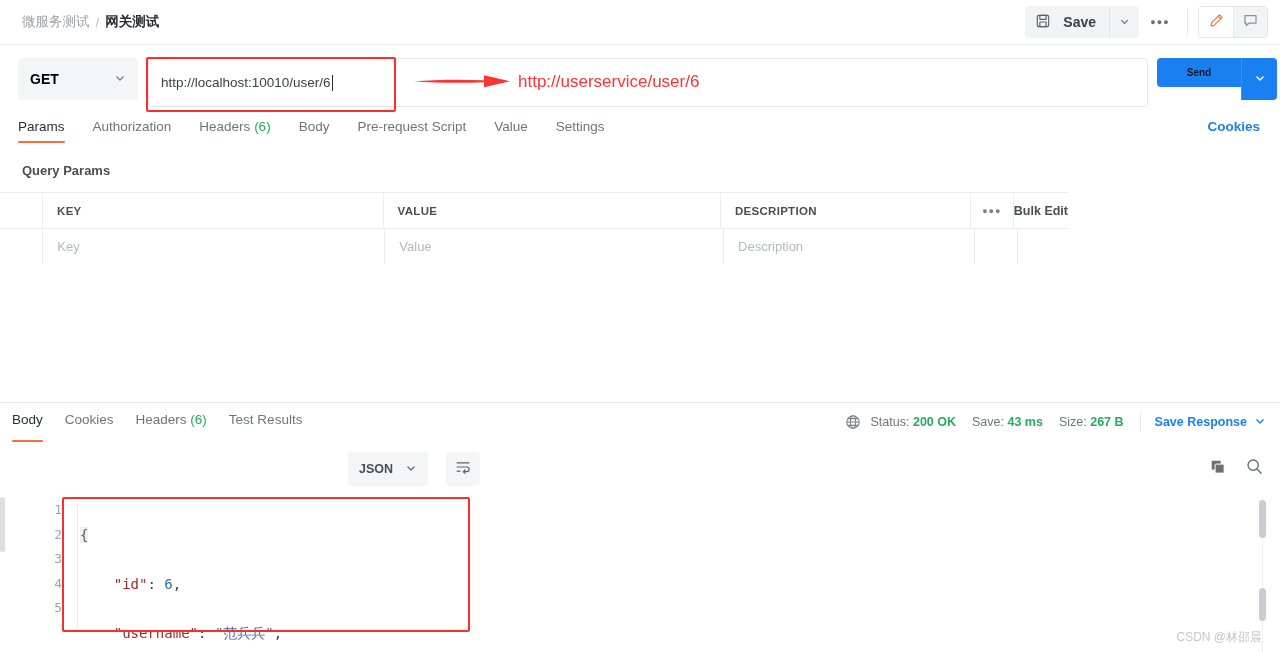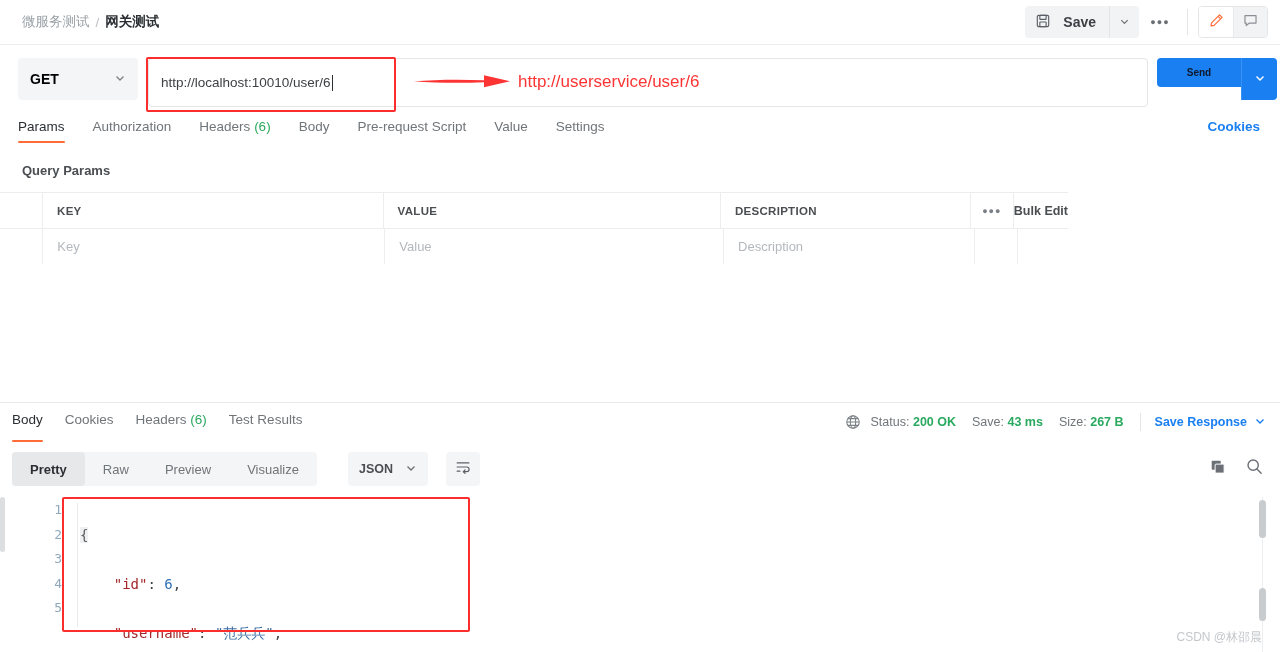--- a/index.html
+++ b/index.html
@@ -365,26 +365,20 @@
       <span>Save Response</span>
       <span>
         <svg width="12" height="12" viewBox="0 0 12 12" fill="none" stroke="#1a7ff1" stroke-width="1.4">
           <path d="M2.5 4.5 L6 8 L9.5 4.5"></path>
         </svg>
       </span>
     </span>
   </div>
 
   <div class="body-bar">
-    <div class="seg">
-      <div class="seg-item active">Pretty</div>
-      <div class="seg-item">Raw</div>
-      <div class="seg-item">Preview</div>
-      <div class="seg-item">Visualize</div>
-    </div>
 
     <div class="fmt-sel">
       <span class="fmt-label">JSON</span>
       <span>
         <svg width="12" height="12" viewBox="0 0 12 12" fill="none" stroke="#6b7076" stroke-width="1.3">
           <path d="M2.5 4.5 L6 8 L9.5 4.5"></path>
         </svg>
       </span>
     </div>
 

